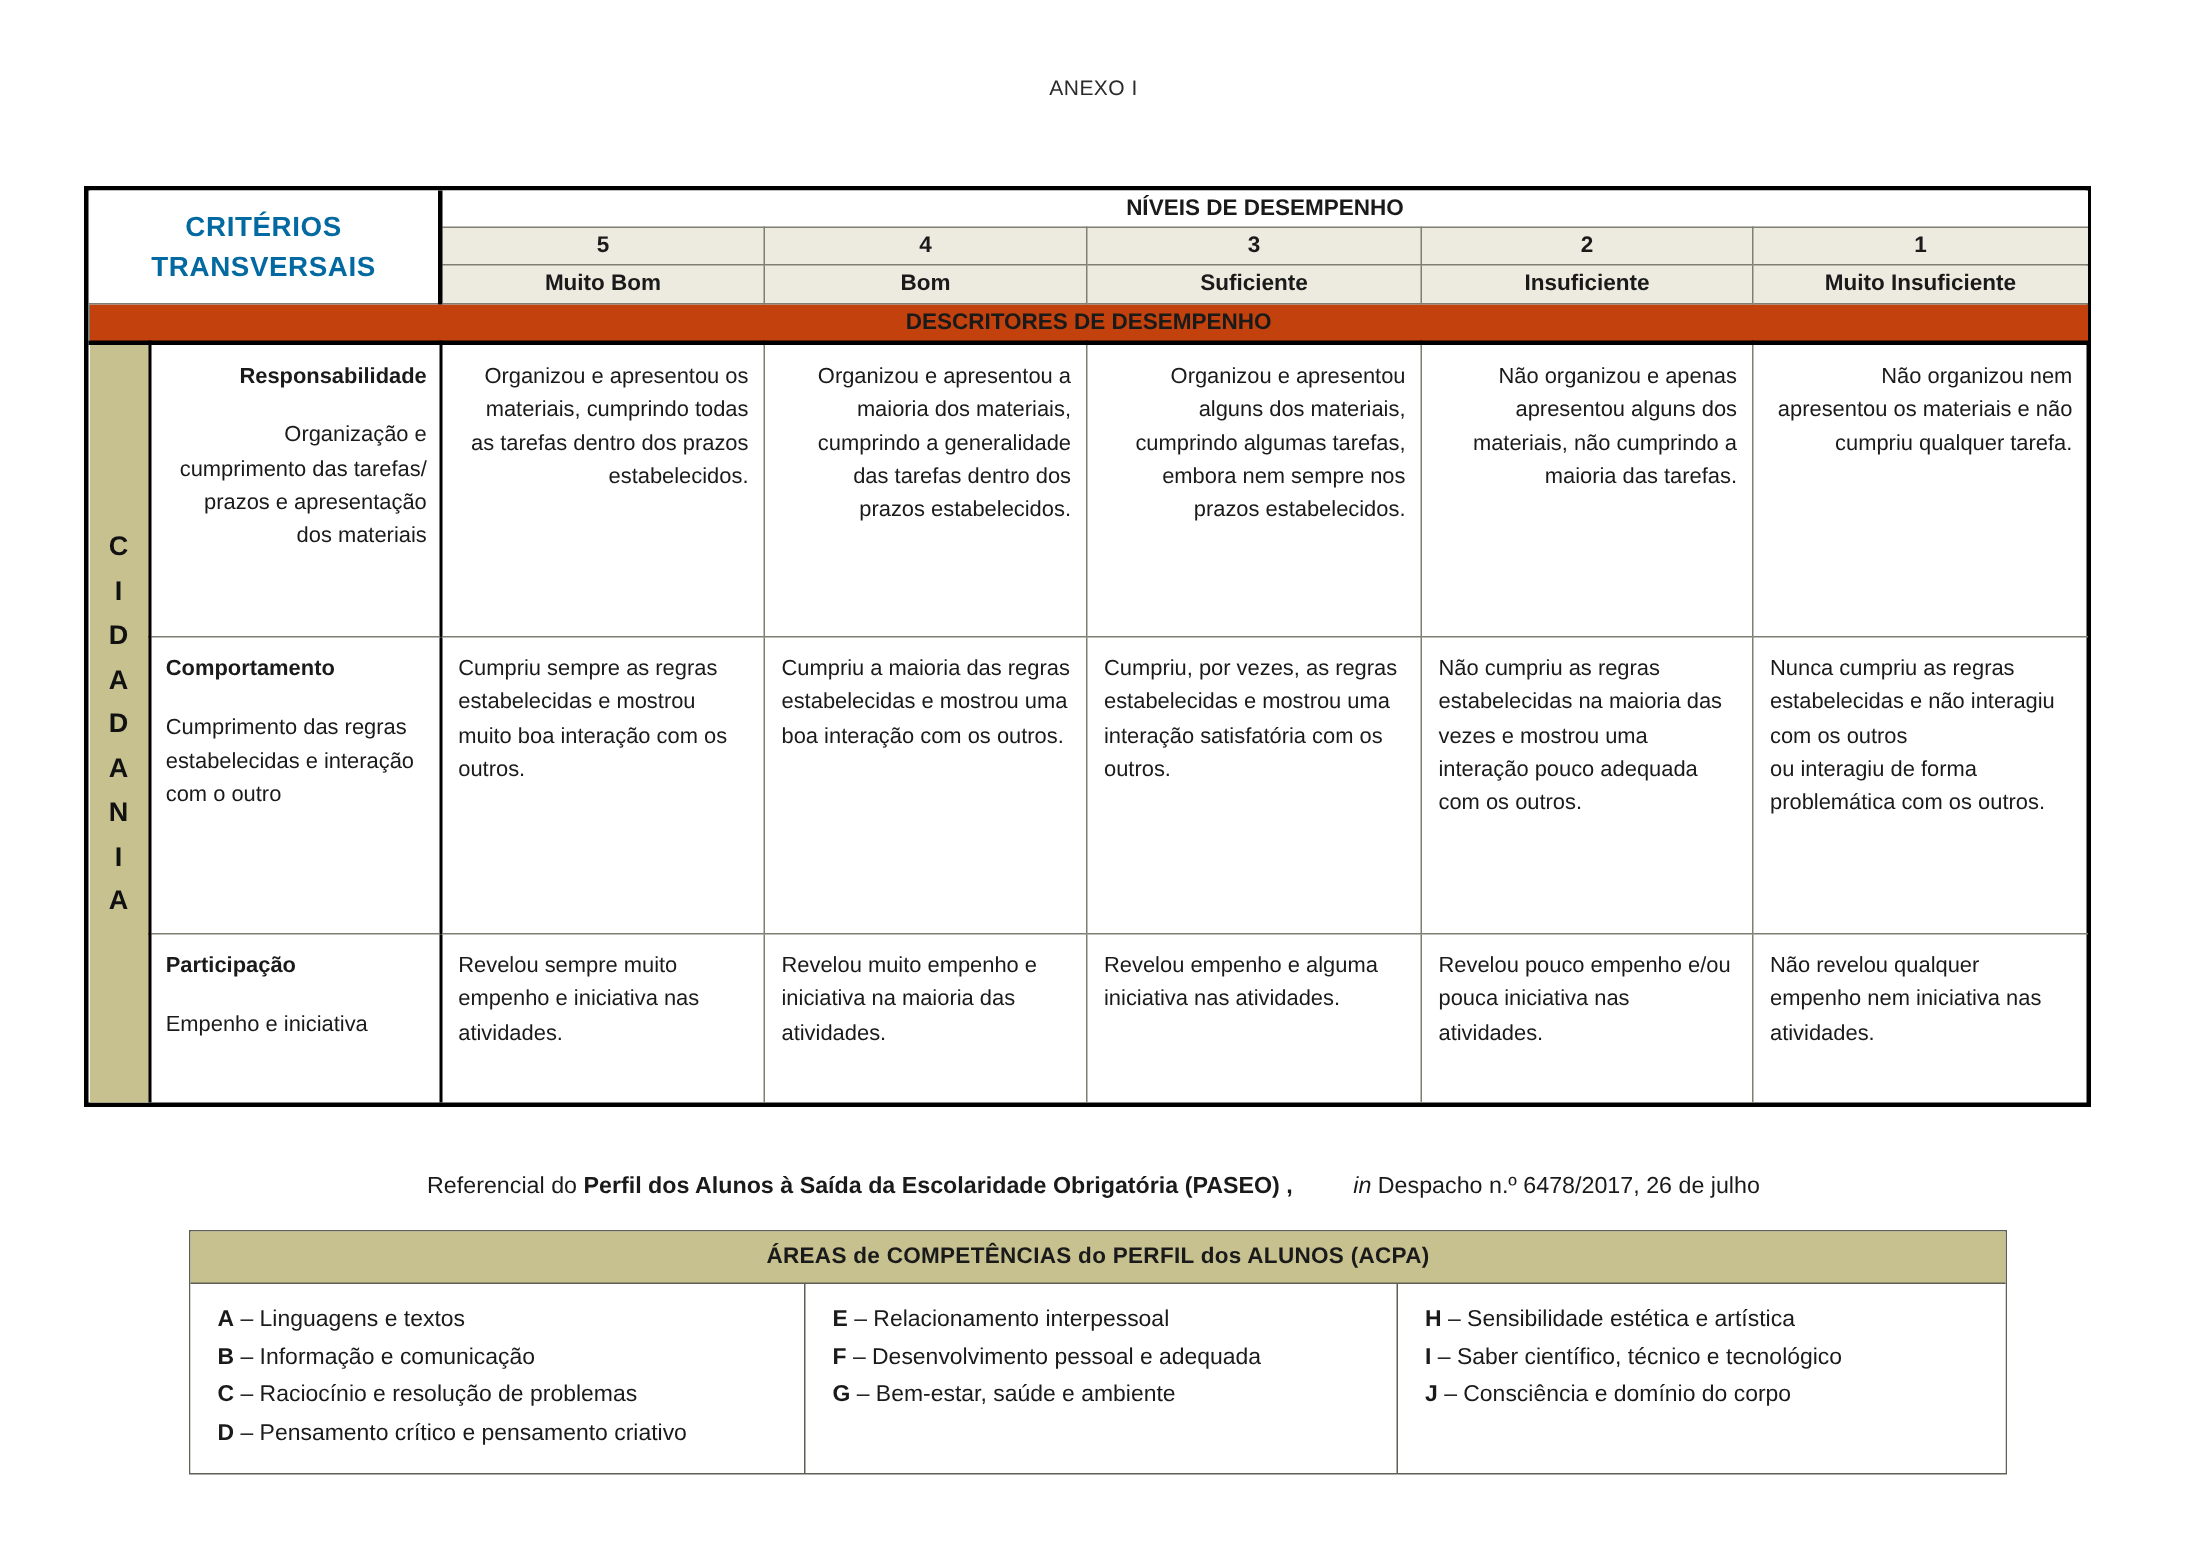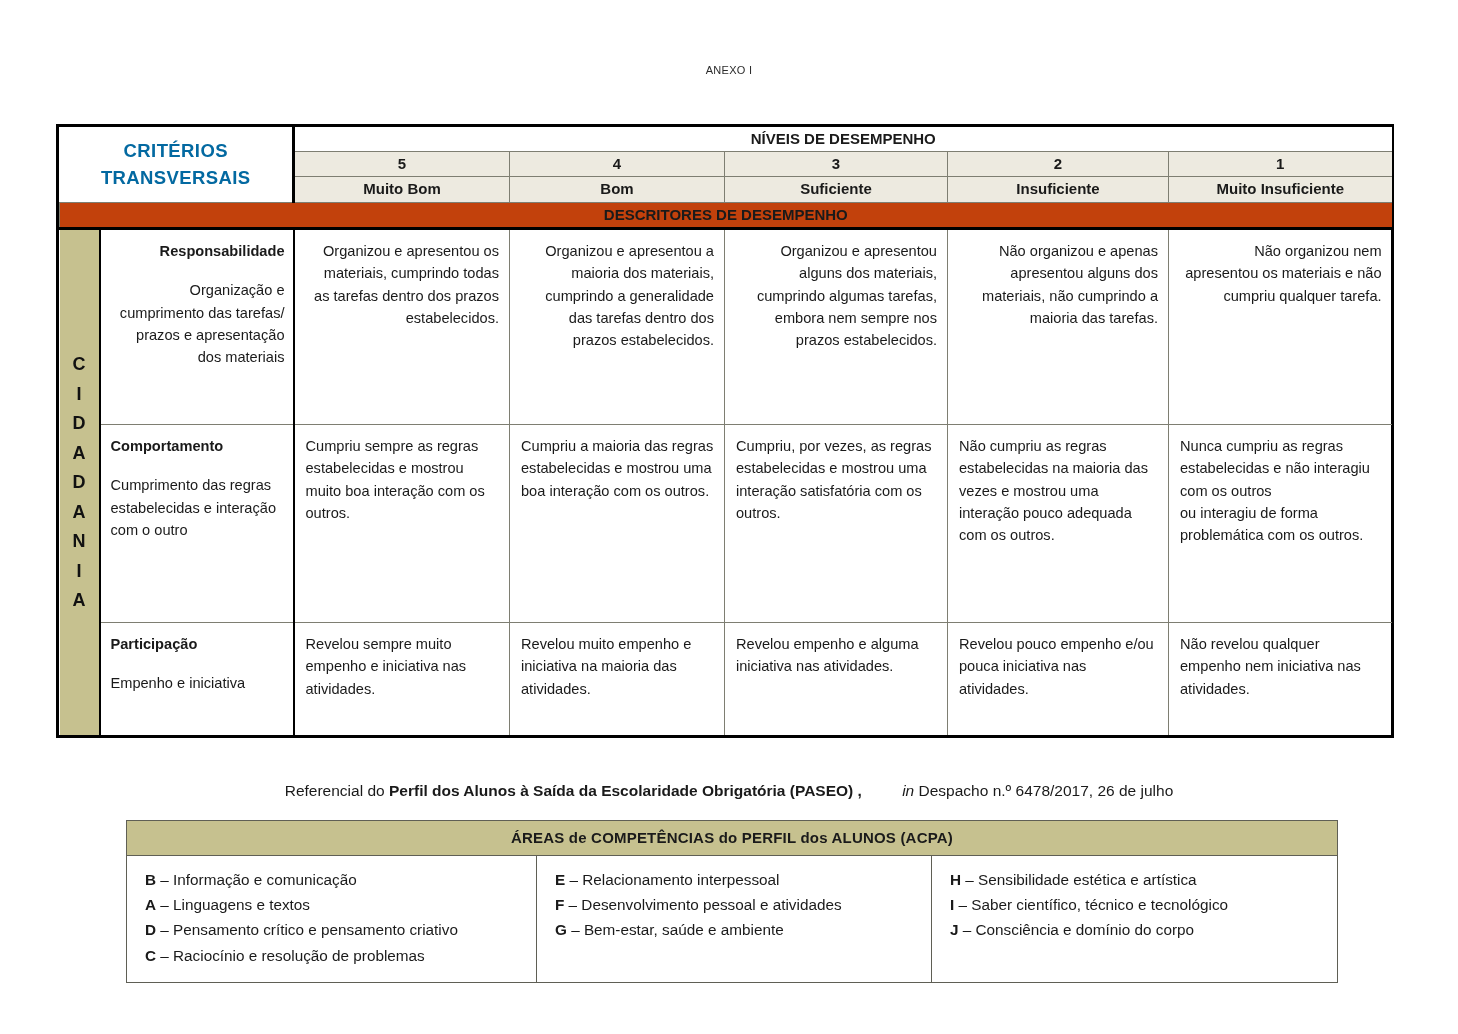--- a/index.html
+++ b/index.html
@@ -13,24 +13,24 @@
     height: 1034px;
     font-family: "Liberation Sans", sans-serif;
     color: #1a1a1a;
     position: relative;
     overflow: hidden;
   }
 
   
   .anexo-title {
     text-align: center;
-    font-size: 11px;
+    font-size: 14px;
     letter-spacing: 0.3px;
     color: #2b2b2b;
-    padding-top: 64px;
+    padding-top: 50px;
   }
 
   
   .rubric-wrap {
     position: absolute;
     left: 56px;
     top: 124px;
     width: 1338px;
   }
   table.rubric {
@@ -336,28 +336,28 @@
 </div>
 
 <div class="paseo">
   <span>Referencial do </span><b>Perfil dos Alunos à Saída da Escolaridade Obrigatória (PASEO) ,</b><i> in </i><span>Despacho n.º 6478/2017, 26 de julho</span>
 </div>
 
 <div class="acpa">
   <div class="acpa-head">ÁREAS de  COMPETÊNCIAS  do PERFIL dos ALUNOS (ACPA)</div>
   <div class="acpa-body">
     <div class="acpa-col c1">
+      <div class="item"><span class="k">A</span> <span>– Linguagens e textos</span></div>
       <div class="item"><span class="k">B</span> <span>– Informação e comunicação</span></div>
-      <div class="item"><span class="k">A</span> <span>– Linguagens e textos</span></div>
+      <div class="item"><span class="k">C</span> <span>– Raciocínio e resolução de problemas</span></div>
       <div class="item"><span class="k">D</span> <span>– Pensamento crítico e pensamento criativo</span></div>
-      <div class="item"><span class="k">C</span> <span>– Raciocínio e resolução de problemas</span></div>
     </div>
     <div class="acpa-col c2">
       <div class="item"><span class="k">E</span> <span>– Relacionamento interpessoal</span></div>
-      <div class="item"><span class="k">F</span> <span>– Desenvolvimento pessoal e atividades</span></div>
+      <div class="item"><span class="k">F</span> <span>– Desenvolvimento pessoal e adequada</span></div>
       <div class="item"><span class="k">G</span> <span>– Bem-estar, saúde e ambiente</span></div>
     </div>
     <div class="acpa-col c3">
       <div class="item"><span class="k">H</span> <span>– Sensibilidade estética e artística</span></div>
       <div class="item"><span class="k">I</span> <span>– Saber científico, técnico e tecnológico</span></div>
       <div class="item"><span class="k">J</span> <span>– Consciência e domínio do corpo</span></div>
     </div>
   </div>
 </div>
 

